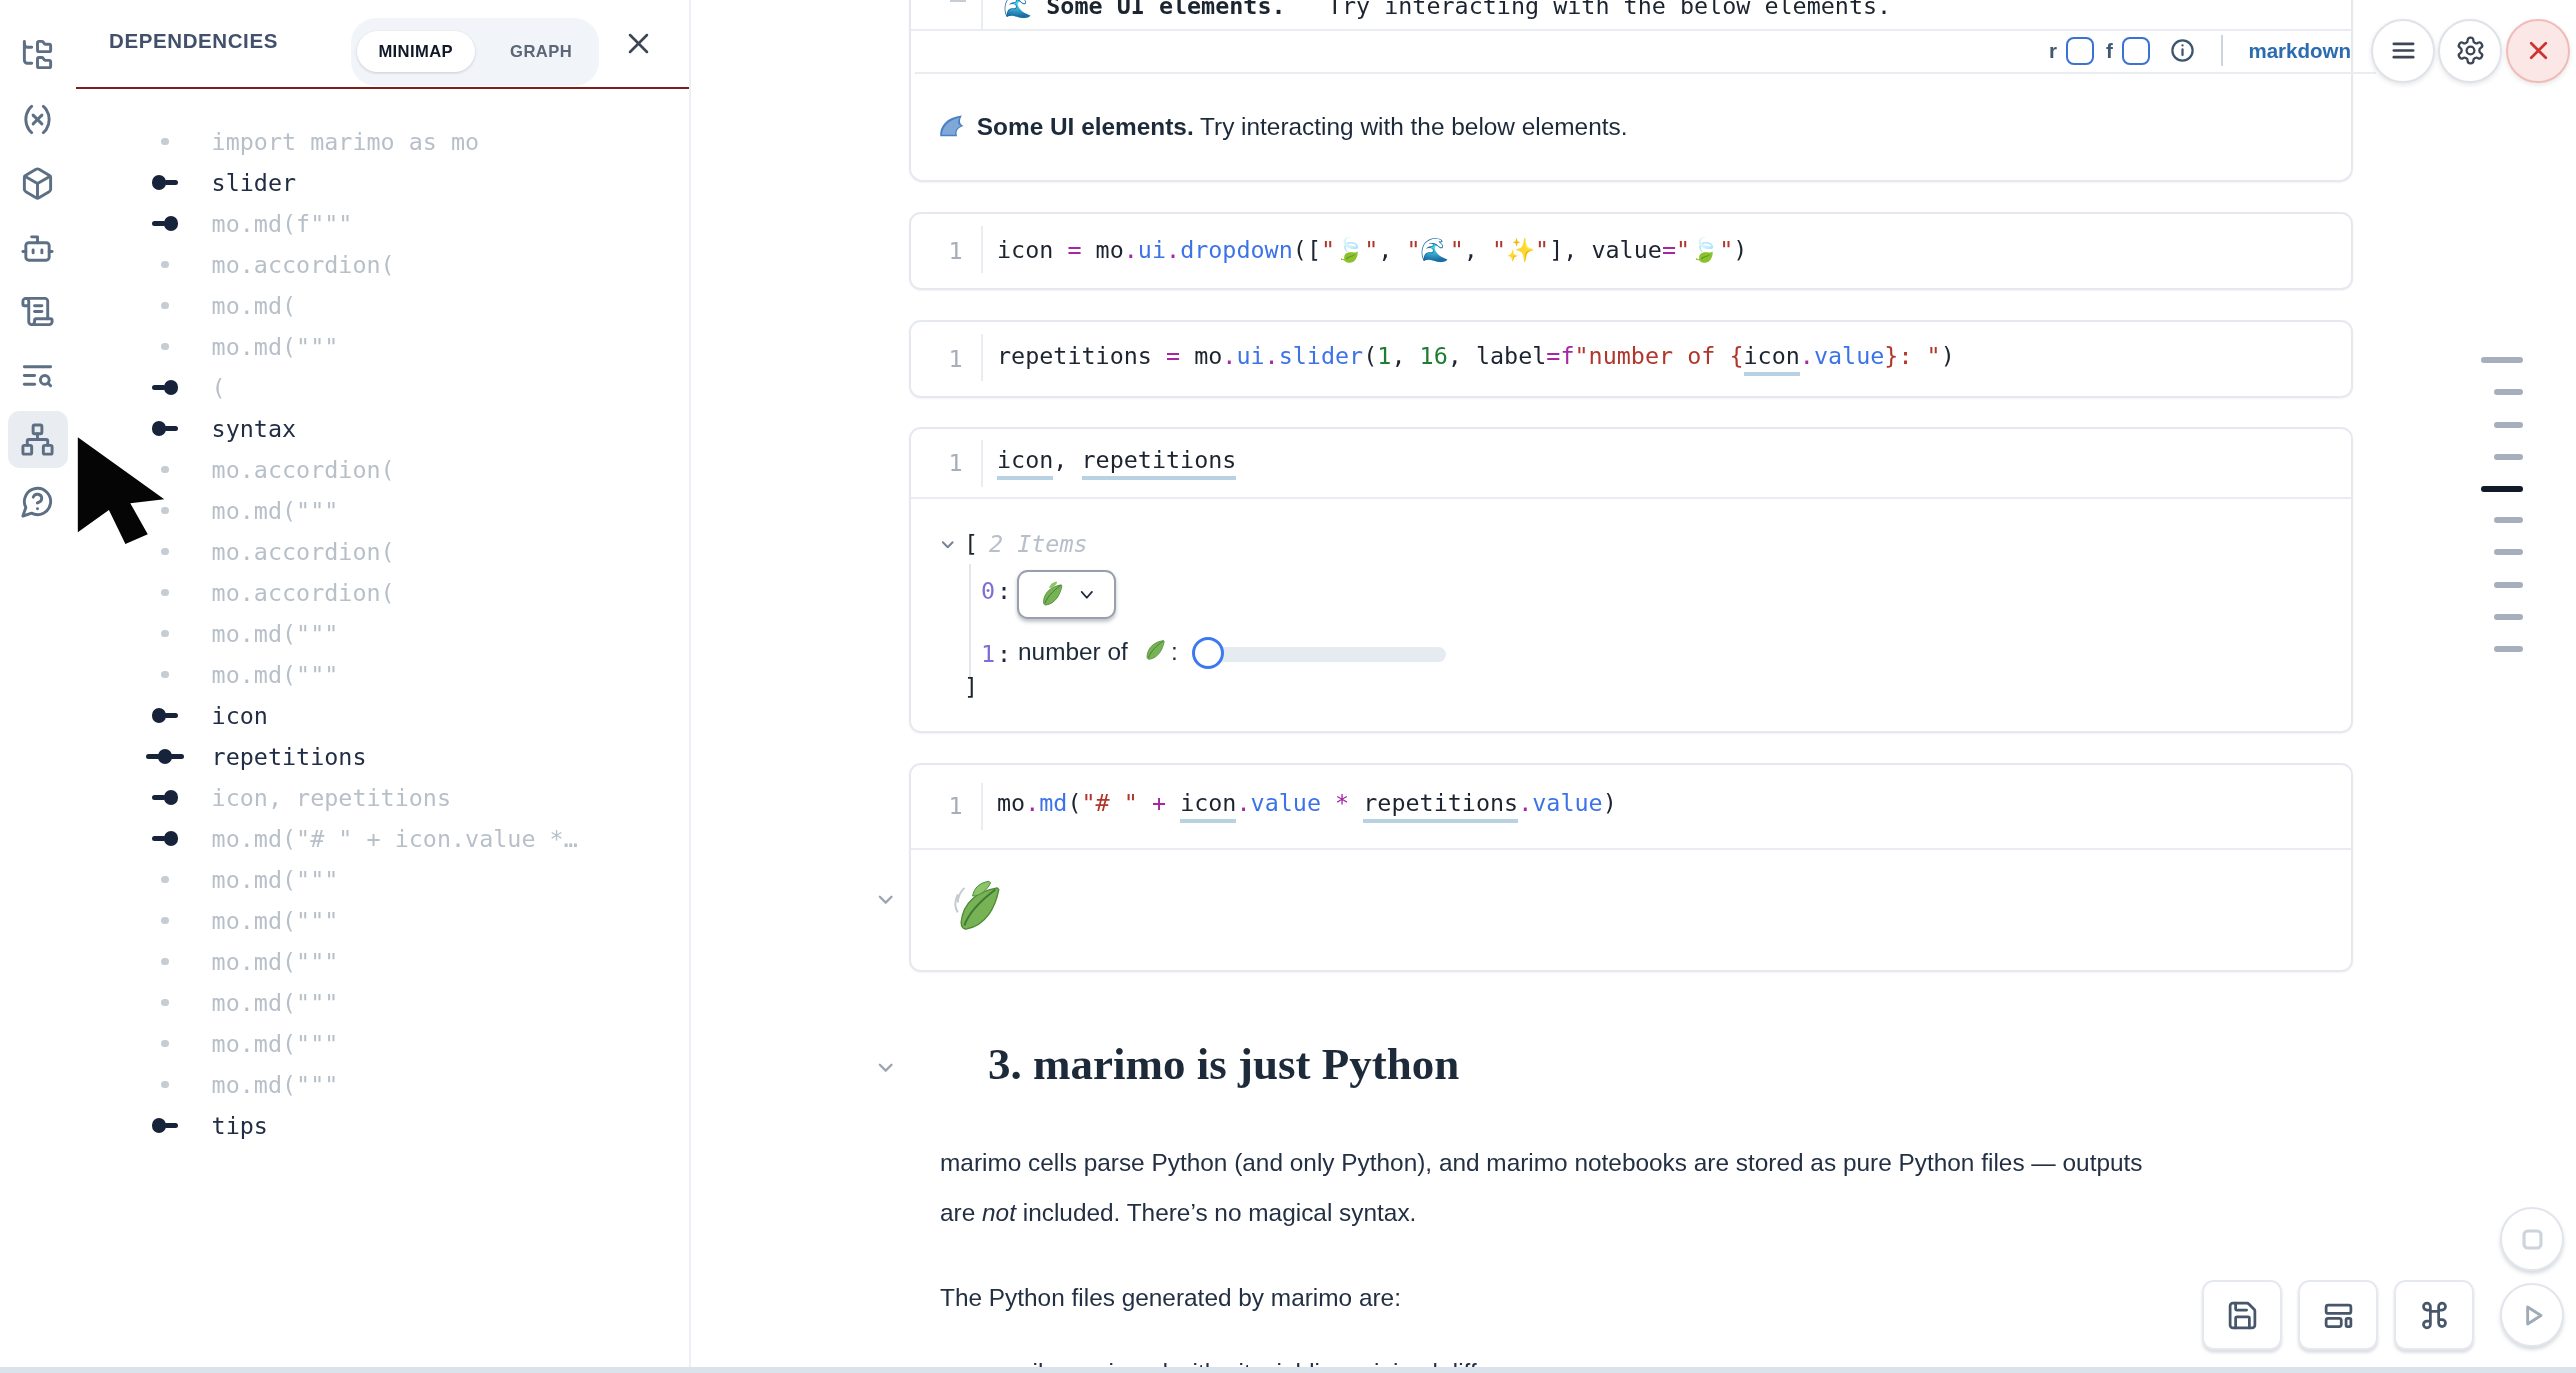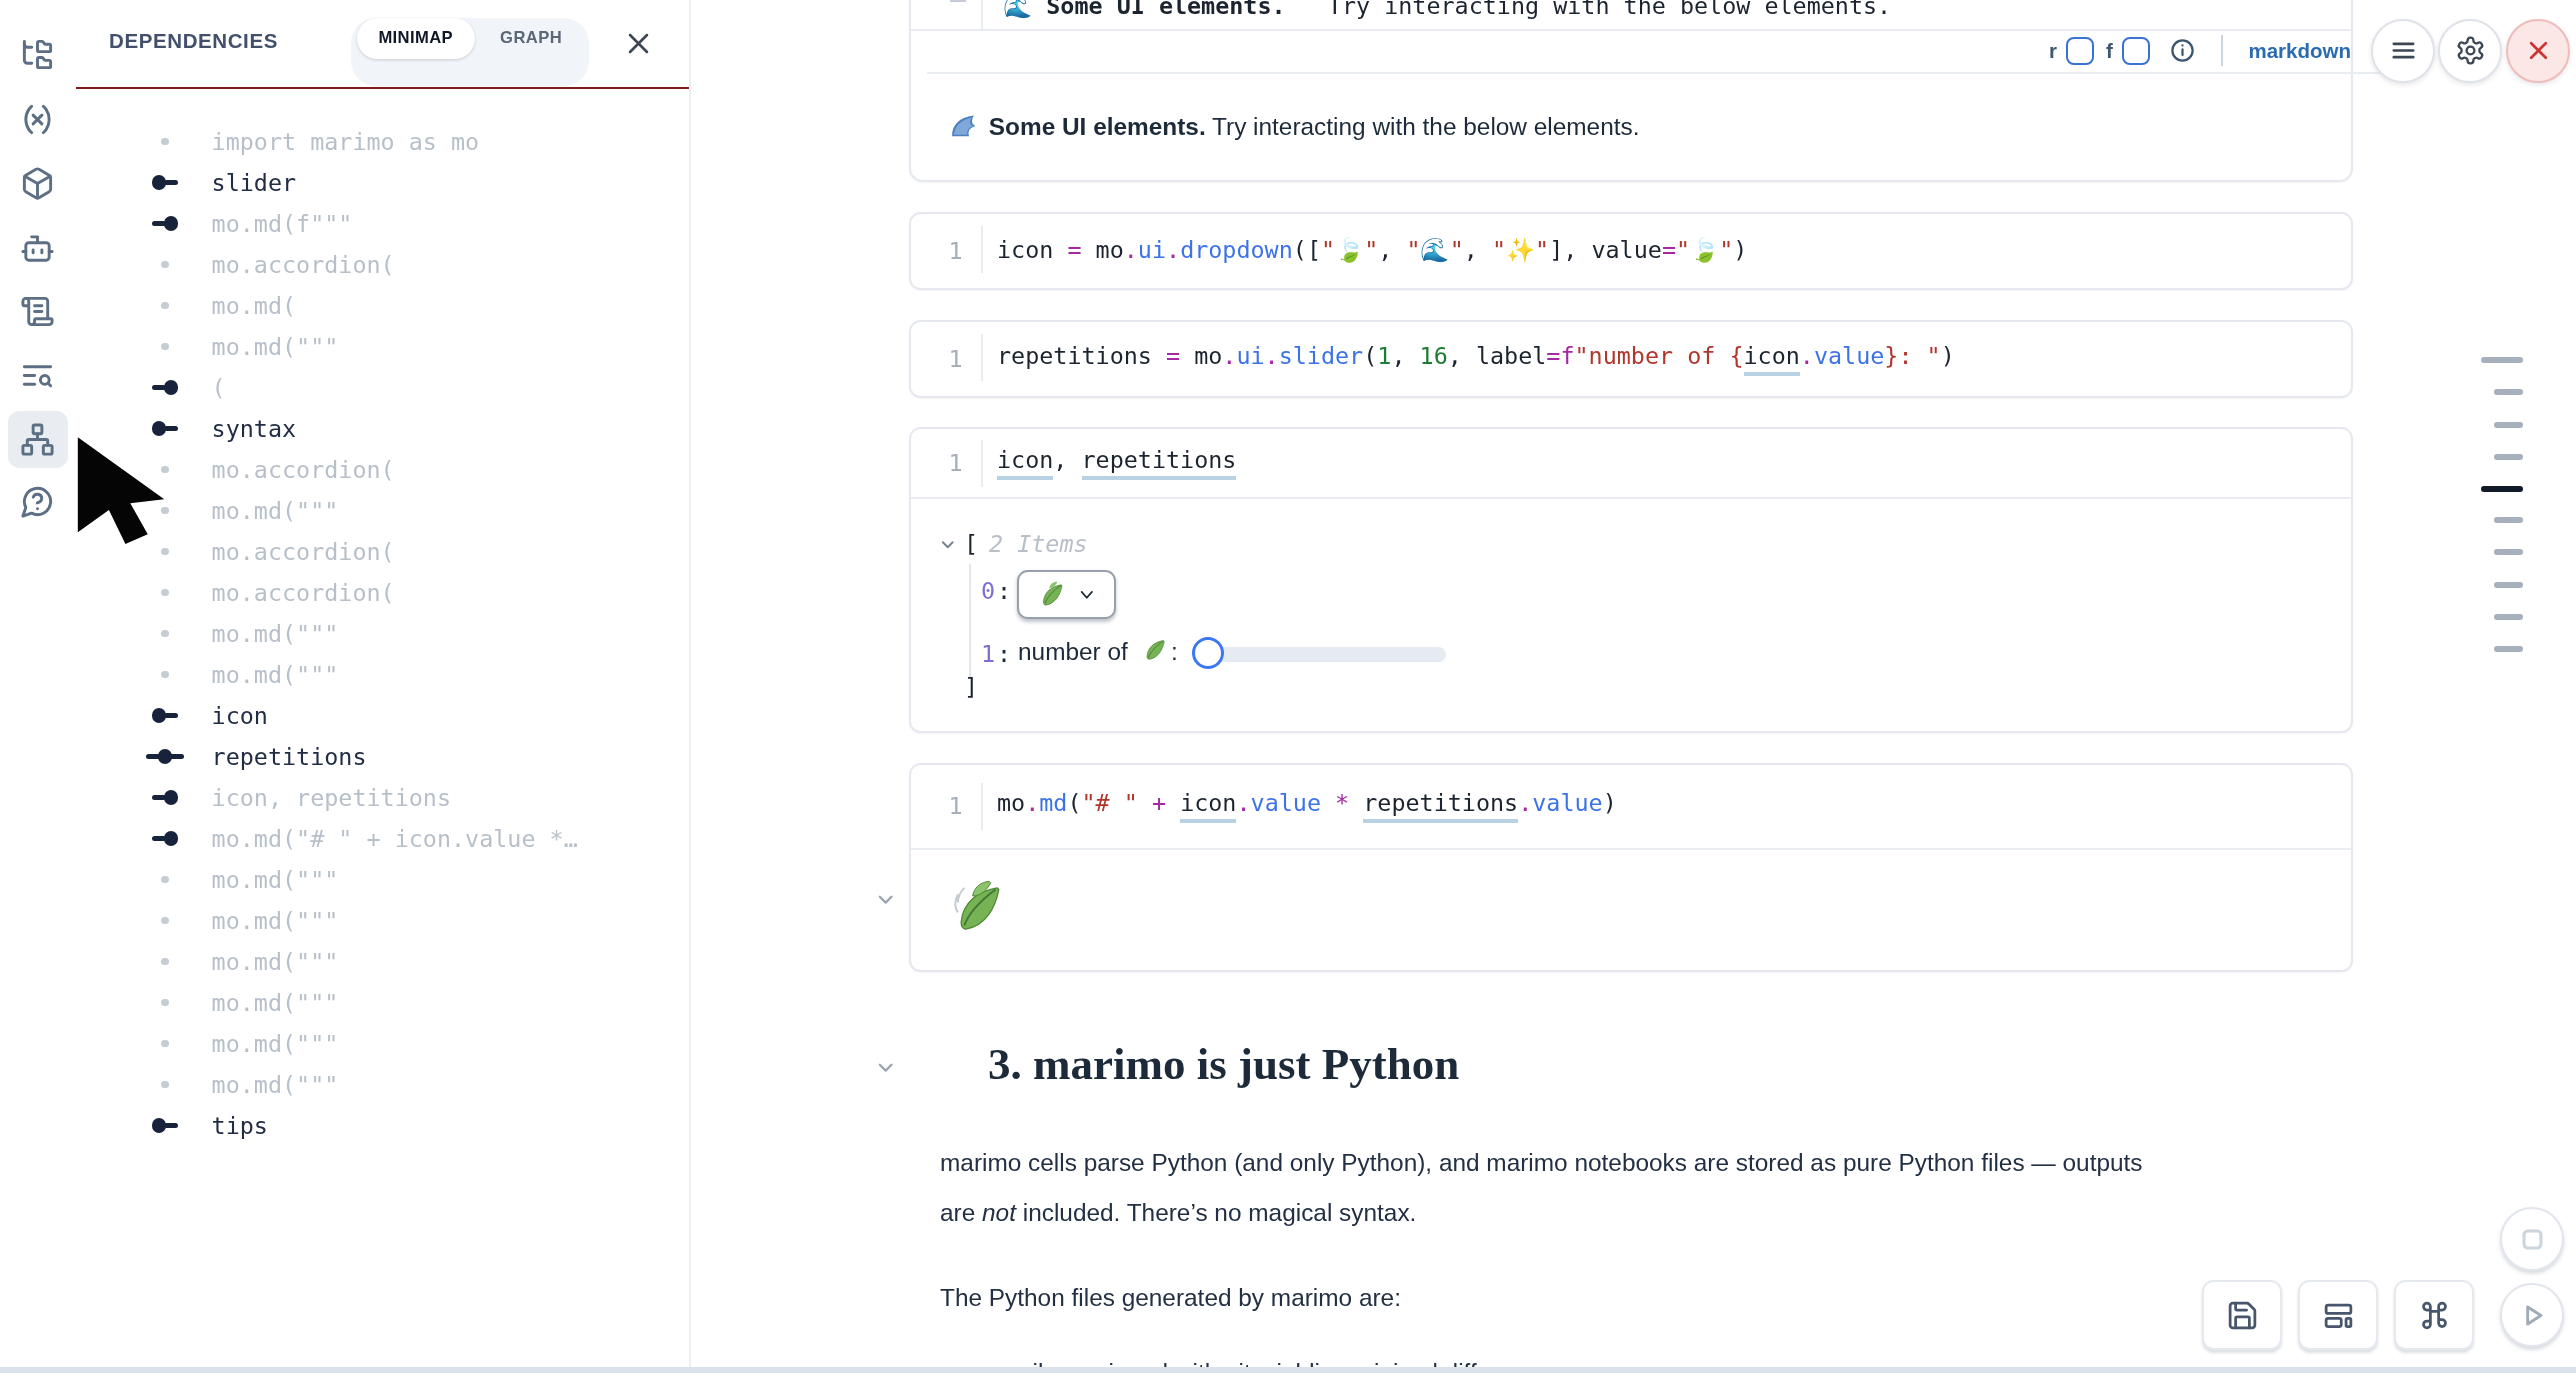--- a/index.html
+++ b/index.html
@@ -8,21 +8,21 @@
   .abs{position:absolute;}
   
   #rail{left:0;top:0;width:76px;height:1367px;border-right:2px solid #eceff3;background:#fff;}
   .rail-btn{position:absolute;left:7.8px;width:60px;height:57px;display:flex;align-items:center;justify-content:center;border-radius:11.7px;}
   .rail-btn.active{background:#e9ecf0;}
   .rail-btn svg{stroke:#5c6f84;fill:none;stroke-width:2;stroke-linecap:round;stroke-linejoin:round;}
   
   #panel{left:76px;top:0;width:613px;height:1367px;border-right:2px solid #eceff3;background:#fff;}
   #panel-header{position:absolute;left:0;top:0;width:100%;height:87px;border-bottom:2px solid #7f1d1d;}
   #panel-title{position:absolute;left:33px;top:29px;font-size:20.5px;font-weight:bold;letter-spacing:0.6px;color:#42506b;}
-  #view-toggle{position:absolute;left:275px;top:17.6px;height:68px;background:#f1f4f8;border-radius:25px;display:flex;padding:0 5.9px;gap:4px;}
+  #view-toggle{position:absolute;left:275px;top:17.6px;height:68px;background:#f1f4f8;border-radius:25px;display:flex;align-items:center;padding:0 5.9px;gap:14px;}
   .toggle-pill{height:41px;padding:0 21.5px;display:flex;align-items:center;border-radius:20.5px;font-size:16.6px;font-weight:bold;letter-spacing:0.4px;color:#5b6676;cursor:pointer;}
   .toggle-pill.active{background:#fff;color:#101827;box-shadow:0 1px 2.9px rgba(20,30,50,.18);}
   #panel-close{position:absolute;left:548px;top:29px;width:29px;height:29px;}
   #panel-close svg{stroke:#3c4654;stroke-width:2.2;stroke-linecap:round;}
   #minimap-list{position:absolute;left:0;top:121px;width:611px;}
   .mm-row{height:41px;display:flex;align-items:center;}
   .mm-m{width:60px;margin-left:59px;display:flex;align-items:center;justify-content:center;flex:none;}
   .mm-t{margin-left:16.6px;font-family:"DejaVu Sans Mono",monospace;font-size:23.4px;color:#b7bfc9;white-space:pre;}
   .mm-t.mm-dark{color:#212d44;}
   .mm-m .c{width:7.8px;height:7.8px;border-radius:50%;background:#c6ccd4;}
@@ -34,21 +34,21 @@
   .mono{font-family:"DejaVu Sans Mono",monospace;font-size:23.4px;white-space:pre;}
   .lineno{position:absolute;left:27px;width:35px;text-align:center;color:#a6aeb9;font-family:"DejaVu Sans Mono",monospace;font-size:23.4px;}
   .gutter{position:absolute;left:70px;width:2px;background:#e9edf2;}
   .tk-p{color:#1c2430;} .tk-op{color:#a626a4;} .tk-fn{color:#3d73e8;} .tk-str{color:#b1362c;} .tk-num{color:#1e7d32;}
   .tk-b{color:#1c2430;font-weight:bold;}
   .tk-u{border-bottom:4.9px solid #b9d2e3;padding-bottom:2px;}
   
   #cellA{top:-13.7px;height:194px;border-top:none;border-radius:0 0 13.7px 13.7px;}
   #cellA .band-ed{position:absolute;left:0;top:0;width:100%;height:43px;border-bottom:2px solid #e9edf2;overflow:hidden;}
   #cellA .band-tb{position:absolute;left:0;top:45px;width:100%;height:39px;display:flex;align-items:center;justify-content:flex-end;padding-right:133px;gap:0;}
-  #cellA .band-out{position:absolute;left:16px;top:86px;width:100%;height:106px;border-top:2px solid #e9edf2;display:flex;align-items:center;padding-left:21px;}
+  #cellA .band-out{position:absolute;left:4px;top:86px;width:100%;height:106px;border-top:2px solid #e9edf2;display:flex;align-items:center;padding-left:21px;}
   .cfg-label{font-size:20.5px;font-weight:bold;color:#41596f;}
   .cfg-box{width:24.4px;height:24.4px;border:2.9px solid #3a72d4;border-radius:7.8px;margin:0 11.7px 0 8.8px;}
   .cfg-info{margin-left:7.8px;display:flex;}
   .cfg-div{width:2px;height:31px;background:#ccd4dd;margin:0 25px;}
   .md-link{font-size:20.5px;font-weight:bold;color:#2b6cb0;}
   .out-line{font-size:24.4px;color:#1d2a3a;display:flex;align-items:center;gap:9.8px;}
   
   #cellB{top:212px;height:74px;} #cellC{top:320px;height:74px;}
   #cellB .gutter,#cellC .gutter{top:11.7px;height:47px;}
   .codeline{position:absolute;left:86px;}

